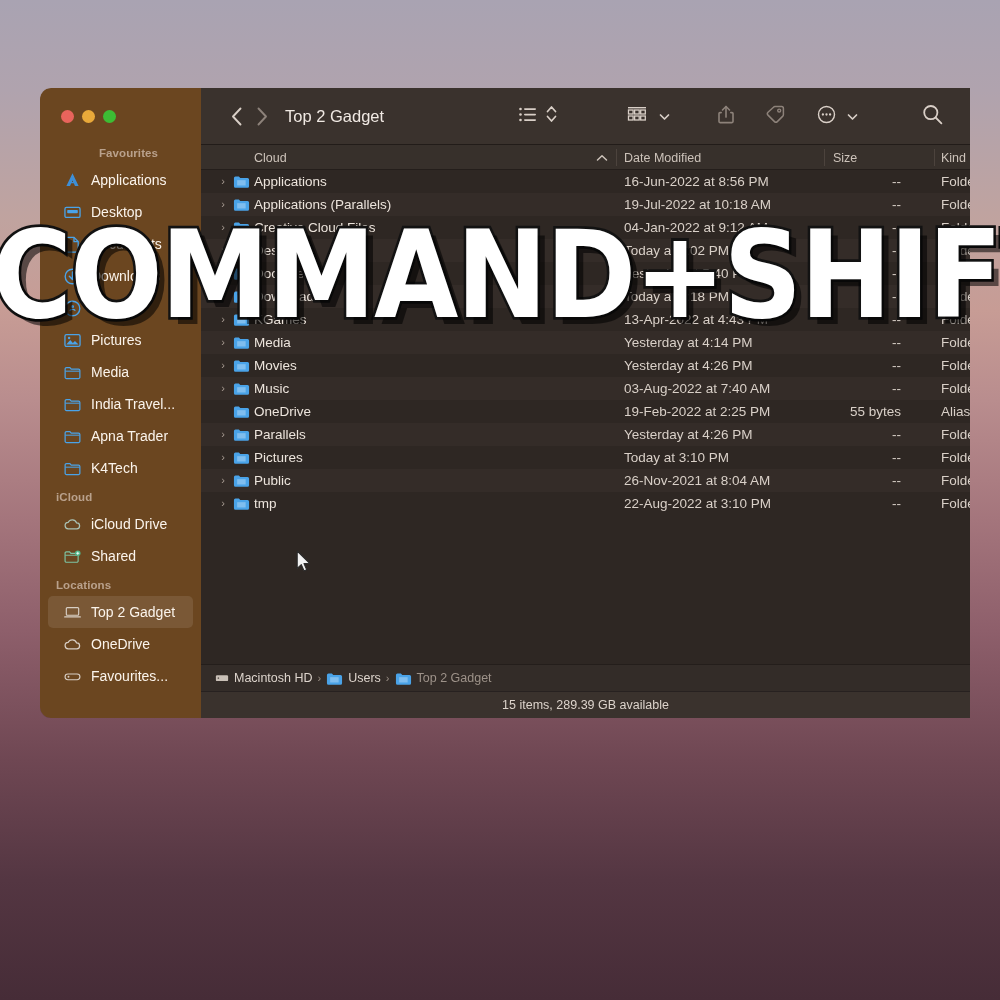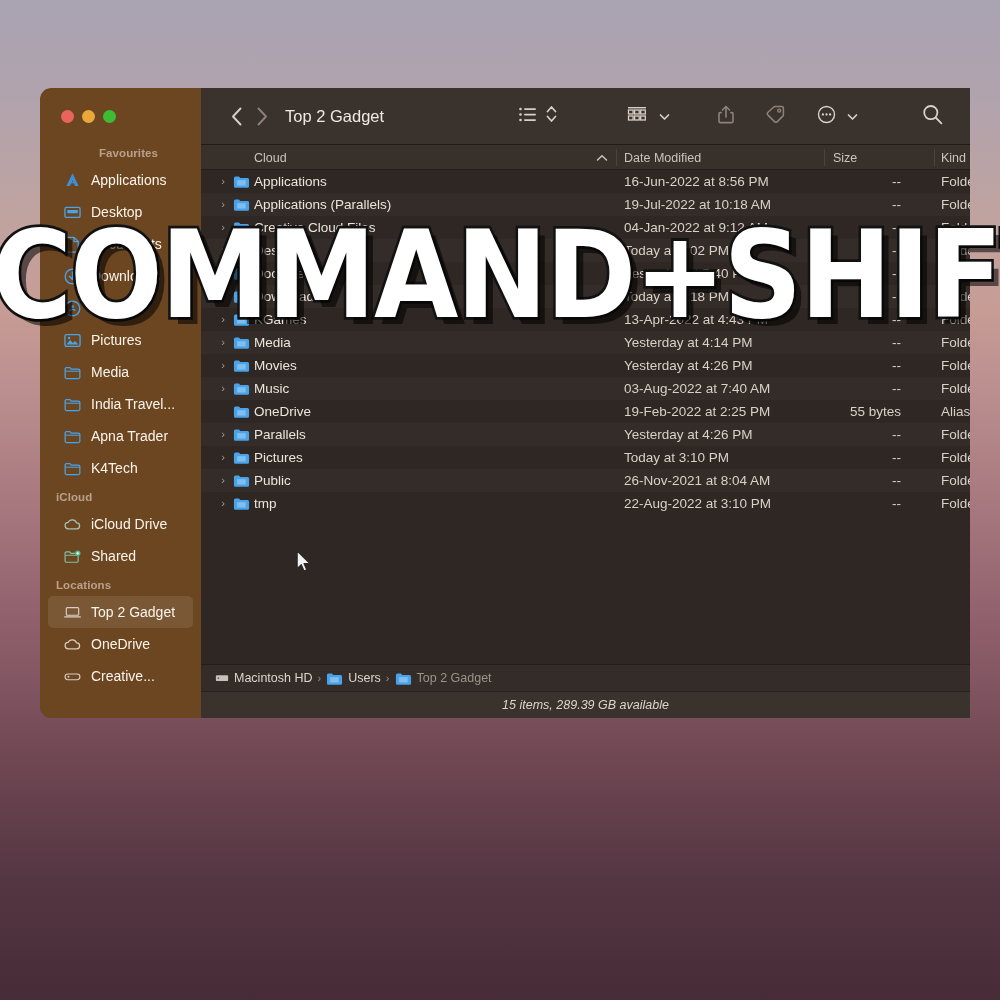--- a/index.html
+++ b/index.html
@@ -97,21 +97,21 @@
     border-top:1px solid #241e1b;
     display:flex; align-items:center; gap:5px; padding:0 14px; font-size:12.5px; color:#ded5cd;
   }
   #pathbar .crumb { display:flex; align-items:center; gap:5px;justify-content:flex-end; }
   #pathbar .crumb.cur { color:#9d9289; }
   #pathbar .sep { color:#9a8f86; font-size:11px; }
   #statusbar {
     height:27px; flex:0 0 27px; background:#3a322d;
     border-top:1px solid #272120;
     display:flex; align-items:center; justify-content:center;
-    font-size:12.5px; color:#ddd4cc;font-style:italic;
+    font-size:12.5px; color:#ddd4cc;
   }
   
   #cursor { position:absolute; left:296px; top:550px; z-index:40; }
   
   #overlay {
     position:absolute; left:-8px; top:216px; width:1010px;
     z-index:60; pointer-events:none;
   }
   #overlay span {
     display:block;
@@ -274,21 +274,21 @@
           </span>
           <span>OneDrive</span>
         </div>
         <div class="sb-item">
           <span style="width: 19px; display: flex; align-items: center; flex: 0 0 19px;">
             <svg class="sb-ico" width="19" height="14" viewBox="0 0 19 14">
               <rect x="1.2" y="4.2" width="16.6" height="6.4" rx="3.2" fill="none" stroke="#d8cec4" stroke-width="1.3"></rect>
               <circle cx="5" cy="7.4" r="1.1" fill="#d8cec4"></circle>
             </svg>
           </span>
-          <span>Creative...</span>
+          <span>Favourites...</span>
         </div>
       </div>
   </div>
 
   <div id="main">
 
     <div id="toolbar">
       <div id="nav-back" class="tb-ico">
         <svg width="11" height="19" viewBox="0 0 11 19">
             <path d="M9.5 1.5 2 9.5l7.5 8" fill="none" stroke="#d9cfc7" stroke-width="1.9" stroke-linecap="round" stroke-linejoin="round"></path>

